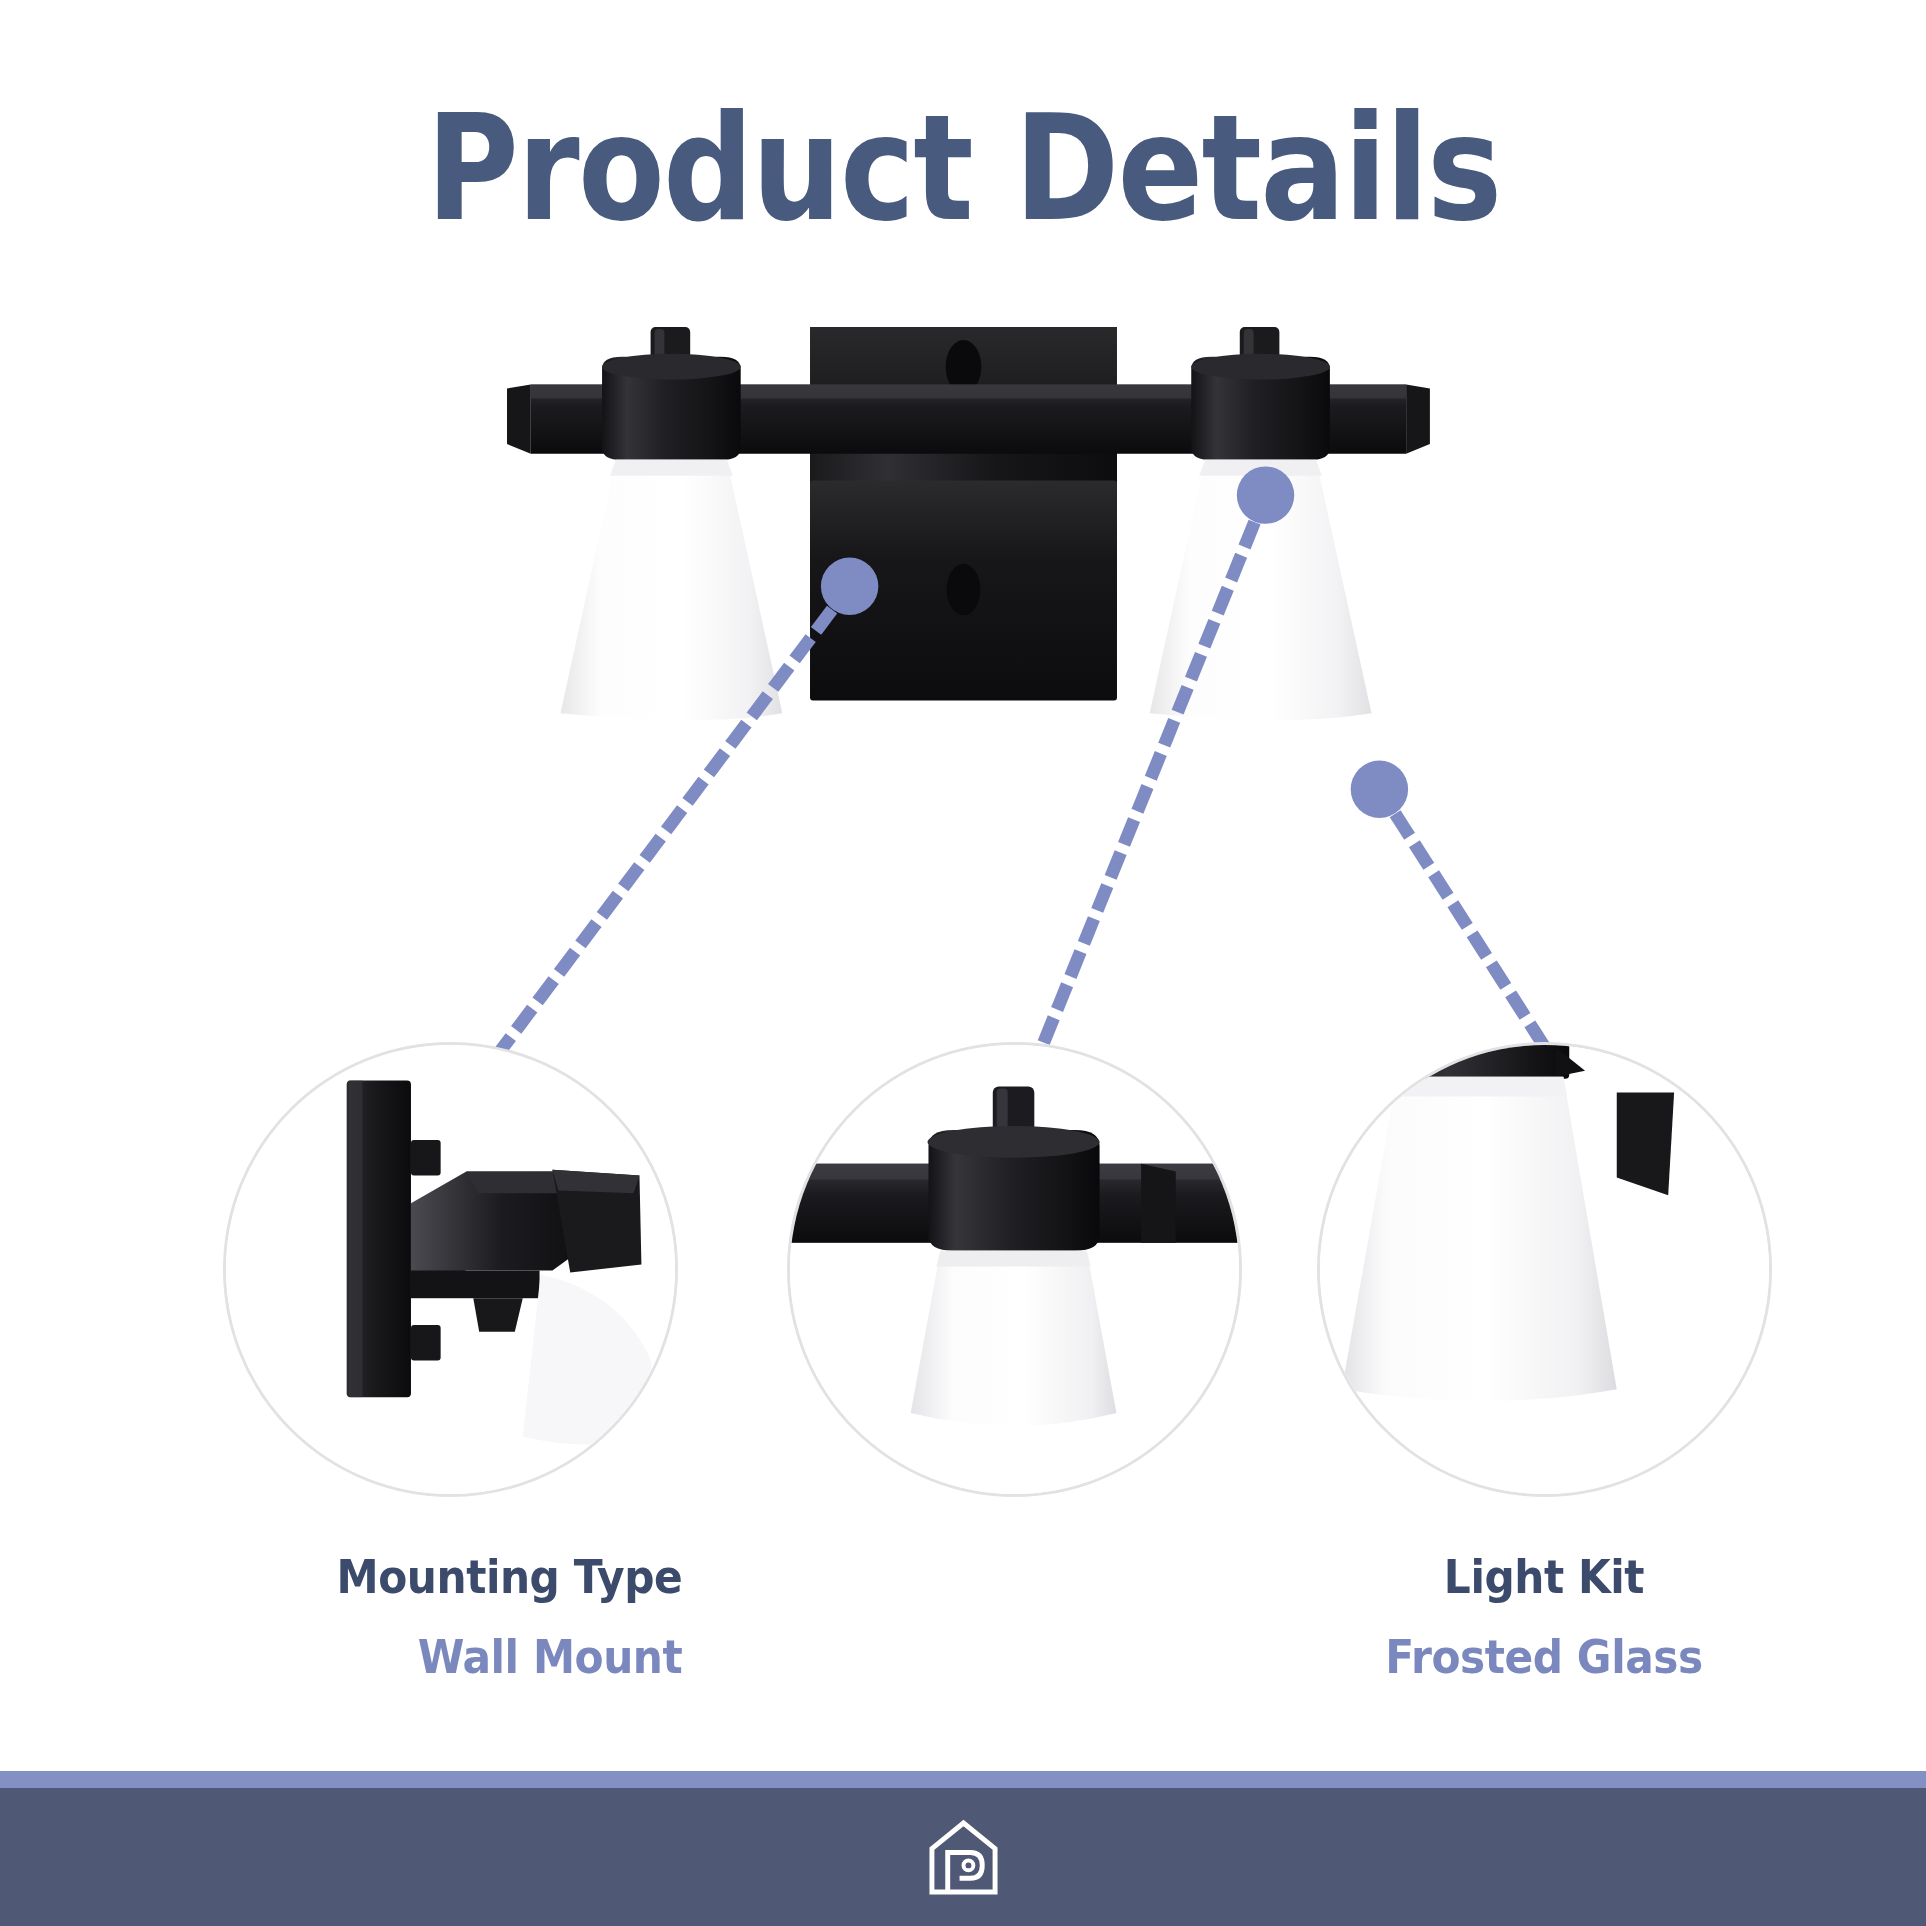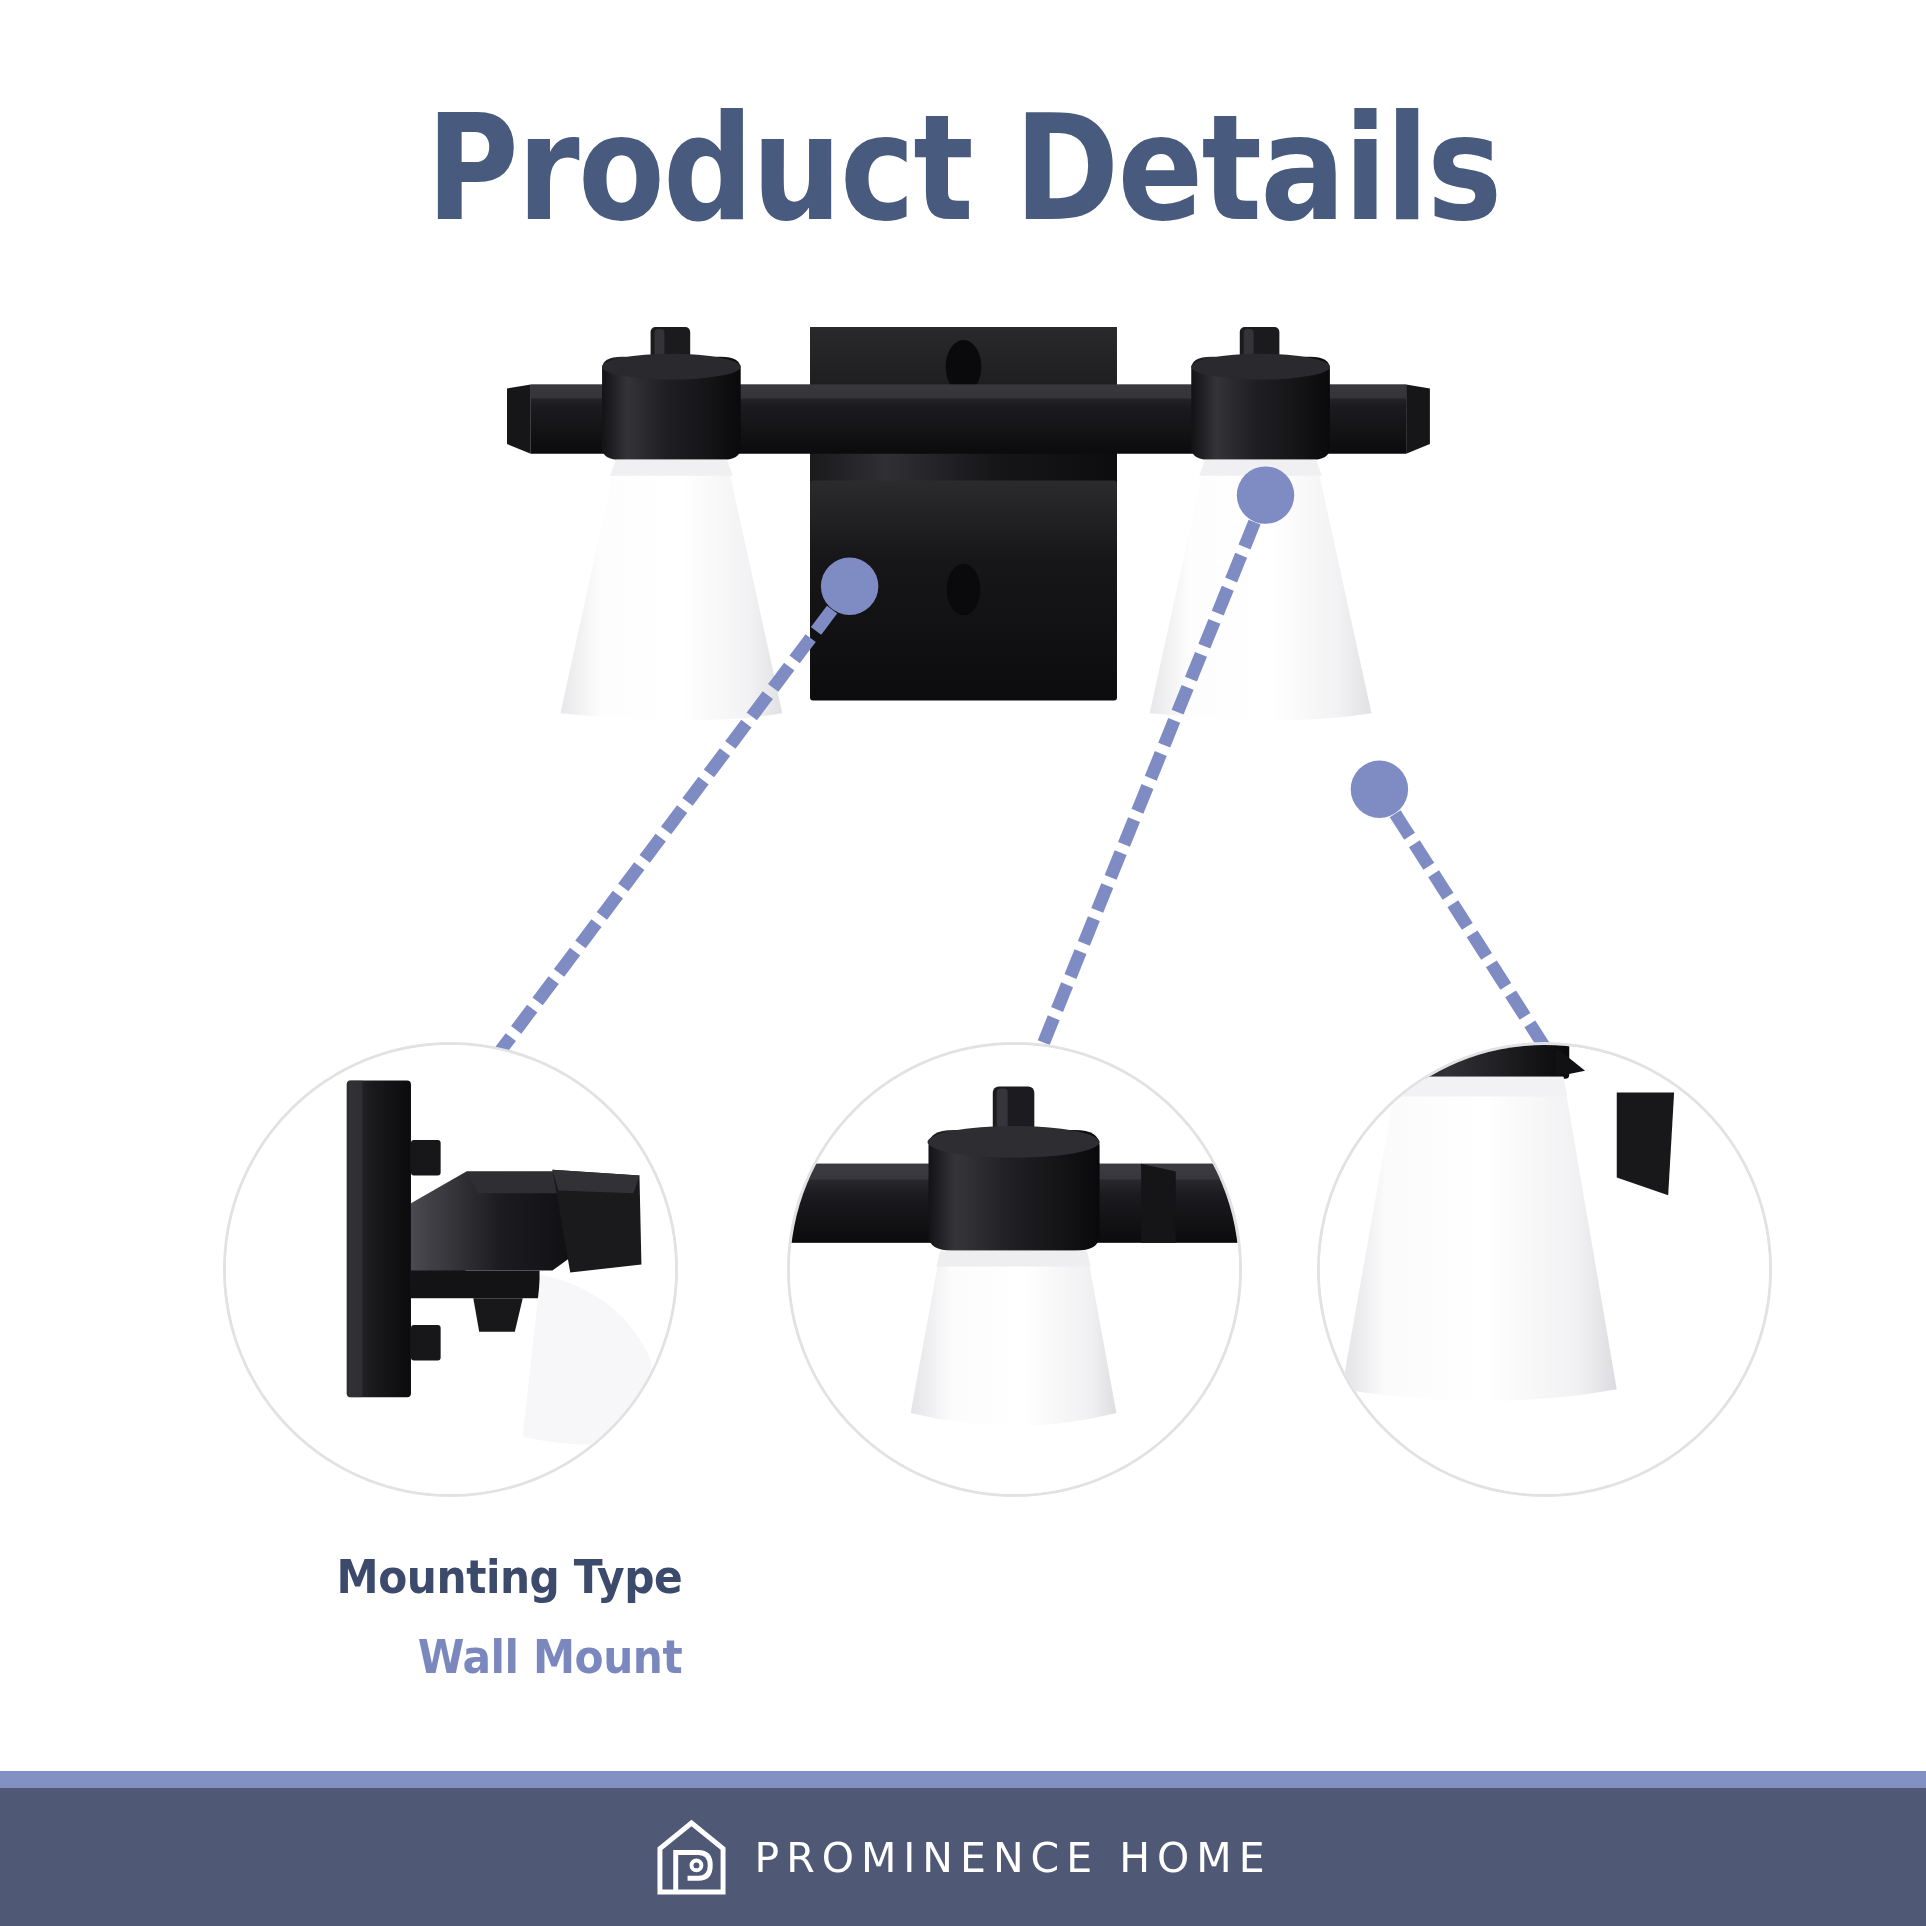--- a/index.html
+++ b/index.html
@@ -328,30 +328,33 @@
 
         <path d="M 300,48 L 358,48 L 352,152 L 300,134 Z" fill="#18181b"></path>
       </svg>
     </div>
   </div>
 
   <div class="caption" id="caption-0">
     <div class="caption-title">Mounting Type</div>
     <div class="caption-value">Wall Mount</div>
   </div>
+  <div class="caption" id="caption-2">
+    <div class="caption-title">Light Kit</div>
+    <div class="caption-value">Frosted Glass</div>
+  </div>
 
   <div id="footer-accent"></div>
   <div id="footer-bar">
     <div id="footer-logo-wrap">
       <svg width="73" height="77" viewBox="0 0 74 78" xmlns="http://www.w3.org/2000/svg">
 
         <path d="M 5,30 L 37,4 L 69,30 L 69,74 L 5,74 Z" fill="none" stroke="#ffffff" stroke-width="5" stroke-linejoin="miter"></path>
 
         <path d="M 21,74 L 21,34 L 44,34 Q 56,34 56,47 Q 56,60 44,60 L 33,60" fill="none" stroke="#ffffff" stroke-width="5" stroke-linejoin="miter"></path>
 
         <circle cx="42" cy="47" r="5" fill="none" stroke="#ffffff" stroke-width="4"></circle>
       </svg>
-      <div id="brand-name">PROMINENCE HOME</div>
     </div>
   </div>
 
 </div>
 
 
 </body></html>

